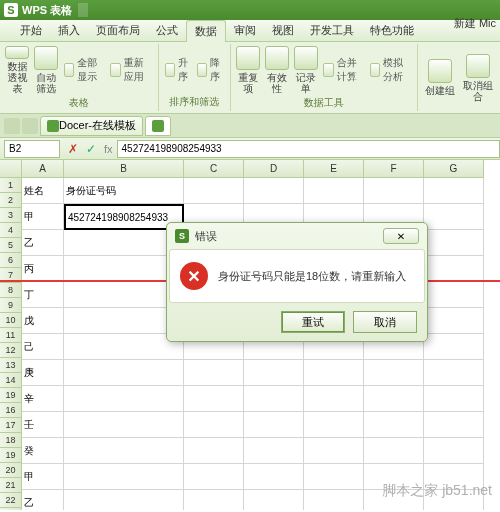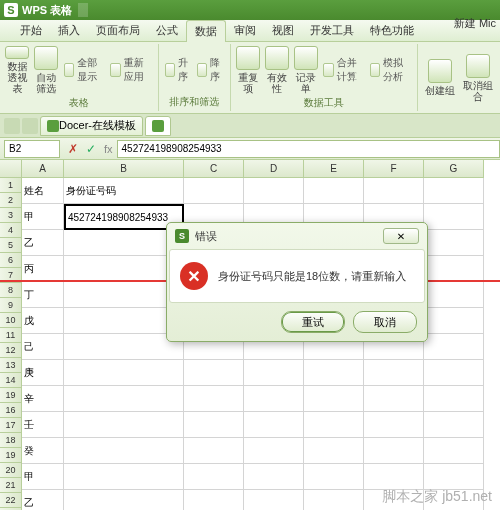--- a/index.html
+++ b/index.html
@@ -48,23 +48,23 @@
 .red-line{position:absolute;top:120px;left:0;right:0;height:2px;background:#e53935;z-index:5}
 .dialog{position:absolute;top:222px;left:166px;width:262px;background:linear-gradient(#f2f8ea,#e4eed6);border:1px solid #8aac68;border-radius:5px;box-shadow:2px 2px 8px rgba(0,0,0,.3);z-index:10}
 .dlg-title{height:26px;display:flex;align-items:center;padding:0 8px;gap:6px}
 .dlg-title .dlogo{width:14px;height:14px;background:#4a8a2e;color:#fff;border-radius:2px;display:flex;align-items:center;justify-content:center;font-size:9px;font-weight:bold}
 .dlg-title .dt{font-size:11px;color:#333;flex:1}
 .dlg-close{width:36px;height:16px;border:1px solid #a0b888;border-radius:3px;display:flex;align-items:center;justify-content:center;font-size:10px;background:linear-gradient(#fff,#e0ecd0)}
 .dlg-body{background:#fff;margin:0 2px;padding:12px 10px;display:flex;align-items:center;gap:10px;border:1px solid #d0dcc0;border-radius:3px}
 .err-ic{width:28px;height:28px;background:#d93025;border-radius:50%;color:#fff;display:flex;align-items:center;justify-content:center;font-weight:bold;font-size:16px}
 .dlg-msg{font-size:11px;color:#333}
 .dlg-btns{display:flex;justify-content:flex-end;gap:8px;padding:8px 10px}
-.dlg-btn{width:64px;height:22px;background:linear-gradient(#fdfefc,#e0ecd0);border:1px solid #8aac68;border-radius:10px;display:flex;align-items:center;justify-content:center;font-size:11px}
+.dlg-btn{width:64px;height:22px;background:linear-gradient(#fdfefc,#e0ecd0);border:1px solid #8aac68;border-radius:0;display:flex;align-items:center;justify-content:center;font-size:11px}
 .dlg-btn.primary{box-shadow:0 0 0 1px #6a9a48 inset}
-.watermark{position:absolute;bottom:6px;right:8px;font-size:14px;color:#b0b0b0;z-index:3}
+.watermark{position:absolute;bottom:12px;right:8px;font-size:14px;color:#b0b0b0;z-index:3}
 .file-label{position:absolute;top:16px;right:4px;color:#333;font-size:11px}
 </style>
 </head>
 <body>
 
 <div class="title-bar">
   <div class="logo">S</div>
   <span class="ttl">WPS 表格</span>
   <div class="dd"></div>
   <div class="title-spacer"></div>

